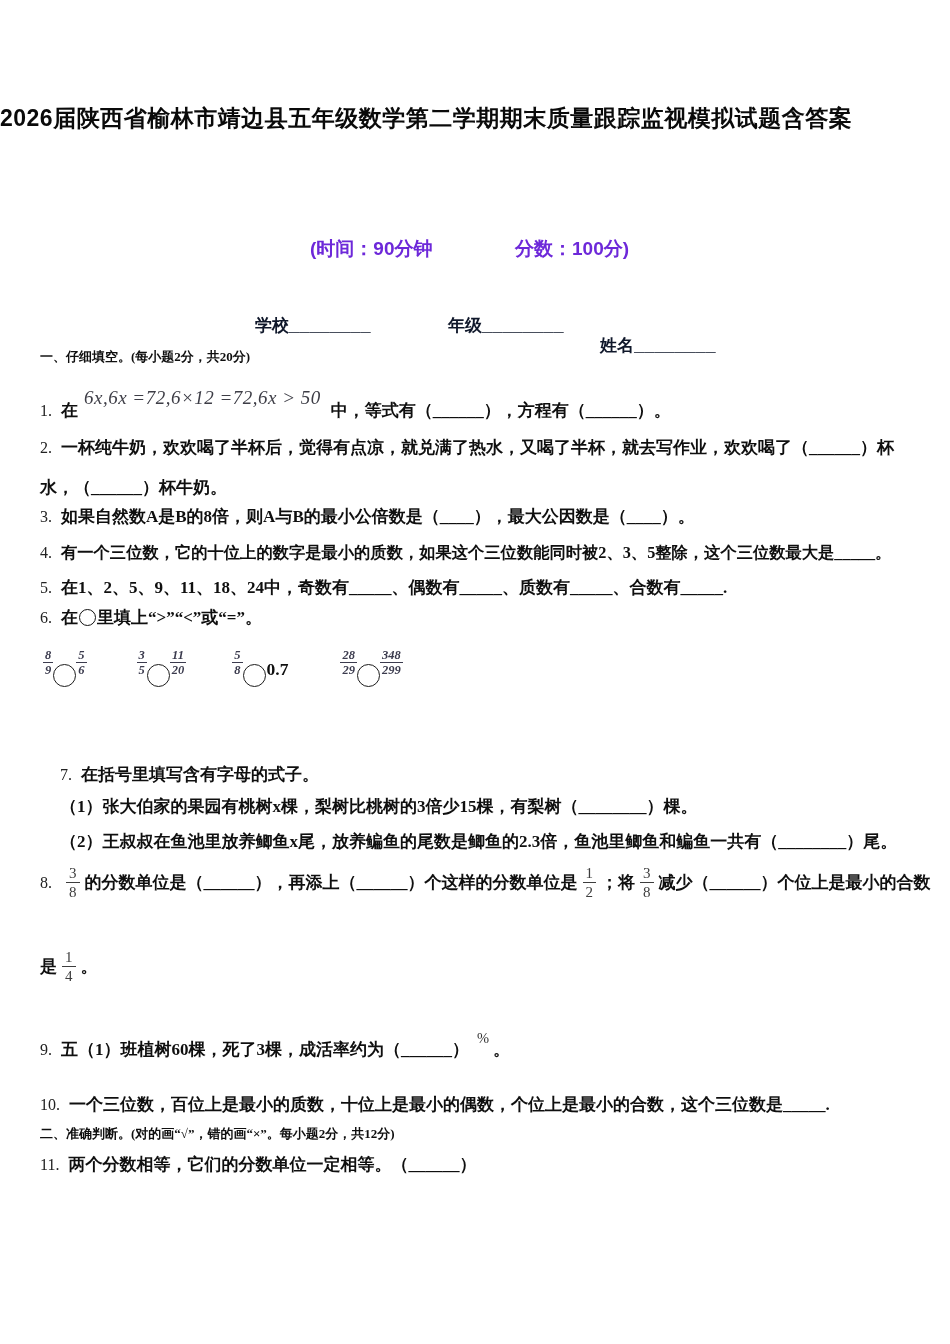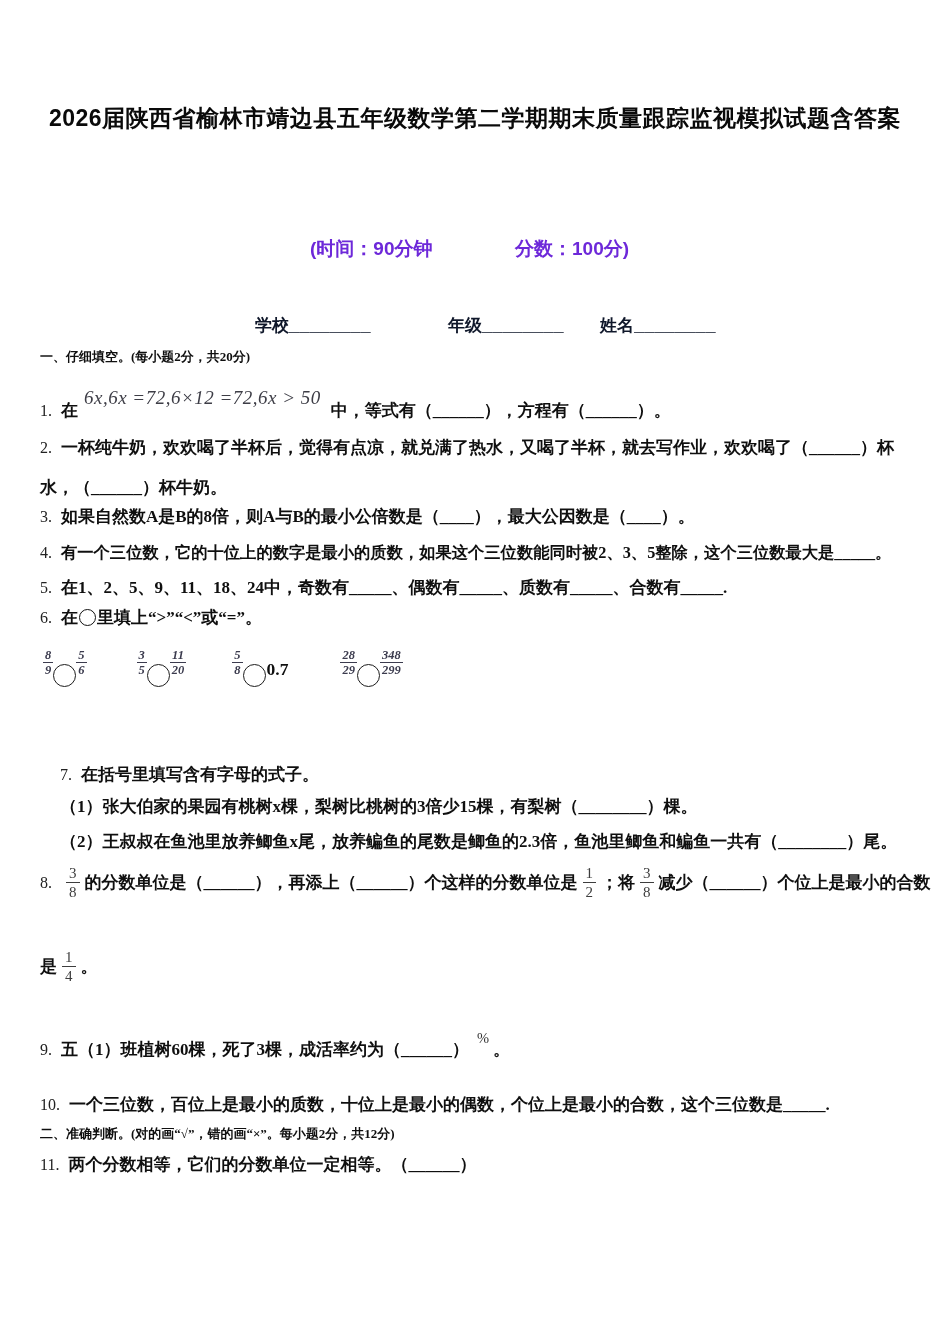--- a/index.html
+++ b/index.html
@@ -10,21 +10,21 @@
     background: #ffffff;
     overflow: hidden;
     font-family: "Liberation Serif", "DejaVu Serif", serif;
     color: #111111;
   }
   .abs { position: absolute; }
 
   
   .title {
     top: 104px; left: 0; width: 100%;
-    text-align: center;
+    text-align: left;
     font-family: "Liberation Sans", "DejaVu Sans", sans-serif;
     font-weight: 700;
     font-size: 23px;
     line-height: 1.3;
     color: #0a0a0a;
     letter-spacing: 0.5px;
   }
   .meta-item {
     top: 236px;
     font-family: "Liberation Sans", "DejaVu Sans", sans-serif;
@@ -36,21 +36,21 @@
   .meta-score { left: 515px; }
   .student-field {
     top: 314px;
     font-family: Liberation Mono, monospace;
     font-weight: 700;
     font-size: 17px;
     color: #0f172a;
   }
   .f-school { left: 255px; }
   .f-grade  { left: 448px; }
-  .f-name   { left: 600px; }
+  .f-name   { left: 600px; margin-top: 20px; }
 
   
   .sec-heading {
     left: 40px;
     font-size: 13px;
     font-weight: 700;
     color: #0f0f0f;
   }
   .q {
     left: 40px;

